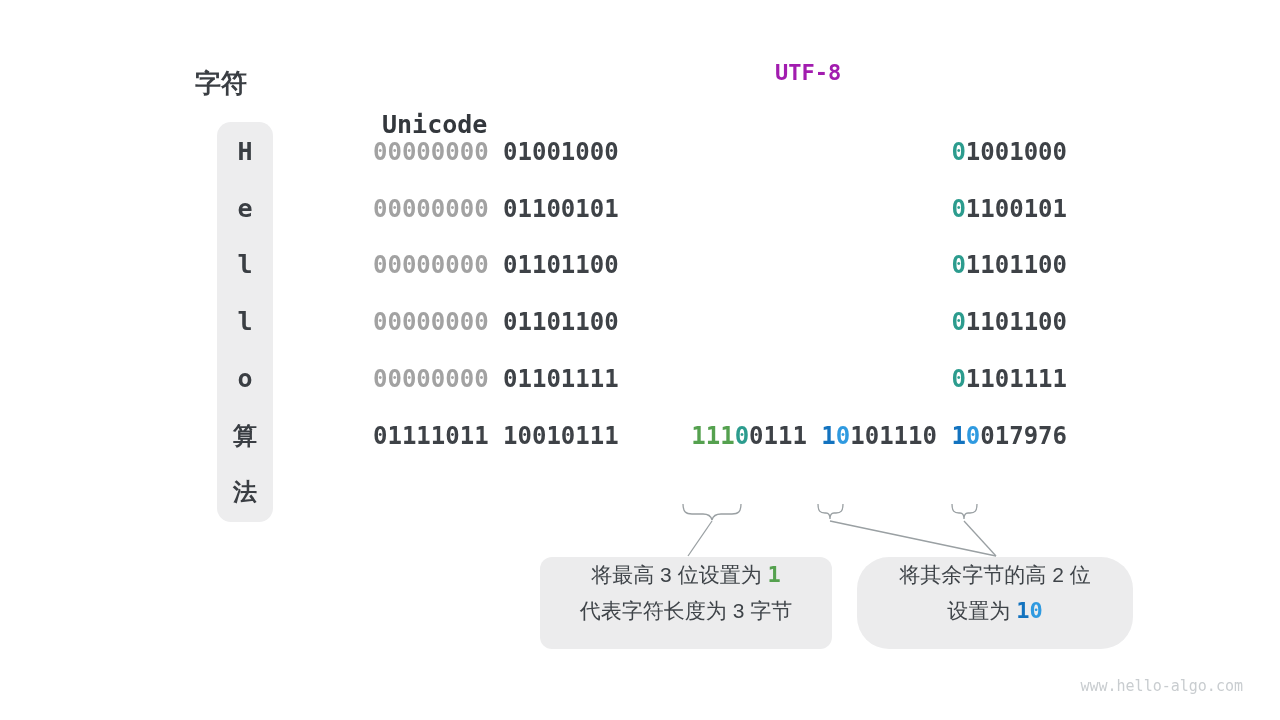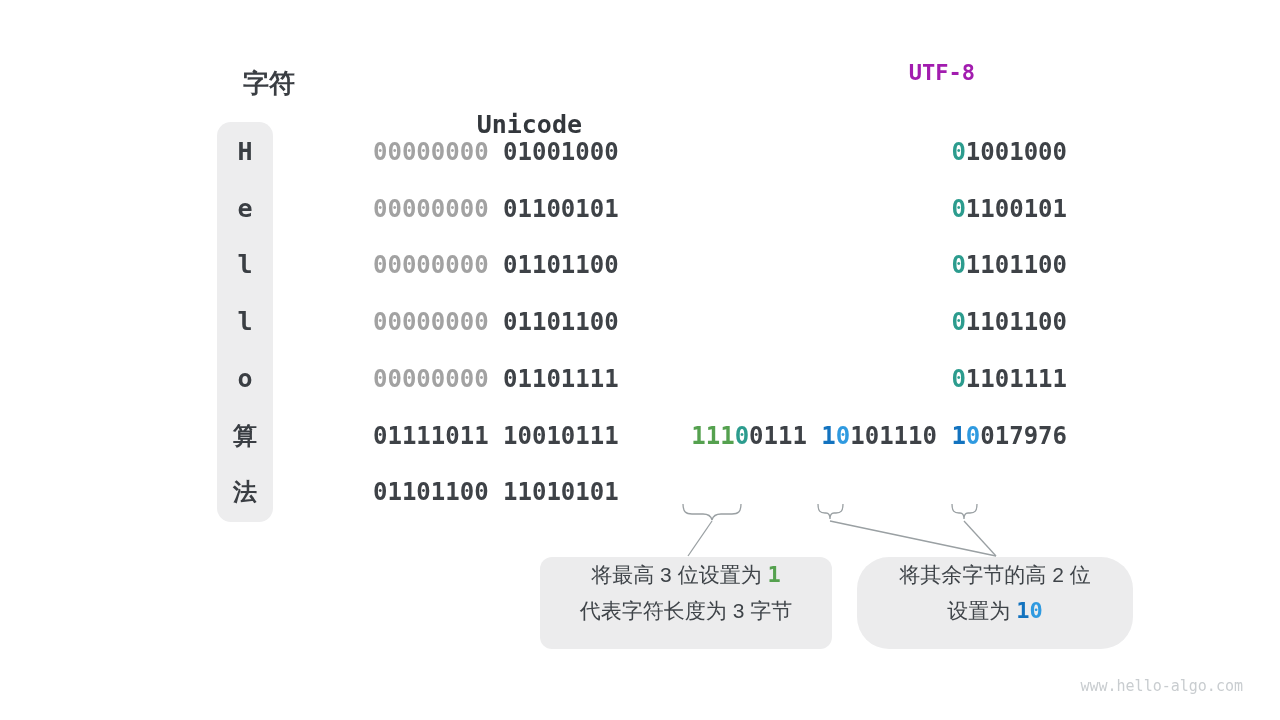--- a/index.html
+++ b/index.html
@@ -1,21 +1,21 @@
 <!DOCTYPE html>
 <html><head>
 <meta charset="utf-8">
 <style>
   html,body{margin:0;padding:0;}
   body{
     width:1280px;height:720px;position:relative;background:#ffffff;overflow:hidden;
     font-family:"Liberation Sans", sans-serif;color:var(--dark);
   }
   .mono{font-family:"DejaVu Sans Mono", monospace;}
-  .hdr{position:absolute;height:32px;line-height:32px;font-weight:bold;text-align:right;}
+  .hdr{position:absolute;height:32px;line-height:32px;font-weight:bold;text-align:left;}
   #hdr-char{left:195px;top:67px;width:100px;font-size:26px;color:#3a3e43;}
   #hdr-unicode{left:382px;top:67px;width:200px;font-size:25px;color:#33373c;margin-top:42px;}
   #hdr-utf8{left:775px;top:57px;width:200px;font-size:22px;color:#a21caf;}
 
   #char-col-bg{position:absolute;left:217px;top:122px;width:56px;height:400px;
     background:#ededee;border-radius:14px;}
 
   #rows{position:absolute;left:0;top:124px;width:1280px;height:397px;}
   .row{position:absolute;left:0;width:1280px;height:56.7px;line-height:56.7px;}
   .cell{position:absolute;white-space:pre;font-weight:bold;}
@@ -79,21 +79,20 @@
     <div class="cell unicode-cell"><span class="c-gray">00000000</span><span class="c-dark"> 01101111</span></div>
     <div class="cell utf8-cell"><span class="c-teal">0</span><span class="c-dark">1101111</span></div>
   </div>
     <div class="row" style="top: 283.5px;">
     <div class="cell char-cell cjk">算</div>
     <div class="cell unicode-cell"><span class="c-dark">01111011 10010111</span></div>
     <div class="cell utf8-cell"><span class="c-green">111</span><span class="c-teal">0</span><span class="c-dark">0111 </span><span class="c-b1">1</span><span class="c-b2">0</span><span class="c-dark">101110 </span><span class="c-b1">1</span><span class="c-b2">0</span><span class="c-dark">017976</span></div>
   </div>
     <div class="row" style="top: 340.2px;">
     <div class="cell char-cell cjk">法</div>
-    <div class="cell unicode-cell"><span class="c-dark">01101100 11010101</span></div>
   </div>
   </div>
 
 <svg id="connector-svg" width="1280" height="720" viewBox="0 0 1280 720">
   <g stroke="#9aa0a3" stroke-width="1.3" fill="none">
     <path d="M683,504 C683,512 686,514 692,514 L703,514 C709,514 711,516 712,520 C713,516 715,514 721,514 L732,514 C738,514 741,512 741,504"></path>
     <path d="M818,504 C818,511 820,513 825,513 L826,513 C829,513 830,515 830,519 C830,515 831,513 834,513 L836,513 C841,513 843,511 843,504"></path>
     <path d="M952,504 C952,511 954,513 959,513 L960,513 C963,513 964,515 964,519 C964,515 965,513 968,513 L970,513 C975,513 977,511 977,504"></path>
     <line x1="712" y1="521" x2="688" y2="556"></line>
     <line x1="830" y1="521" x2="996" y2="556"></line>

